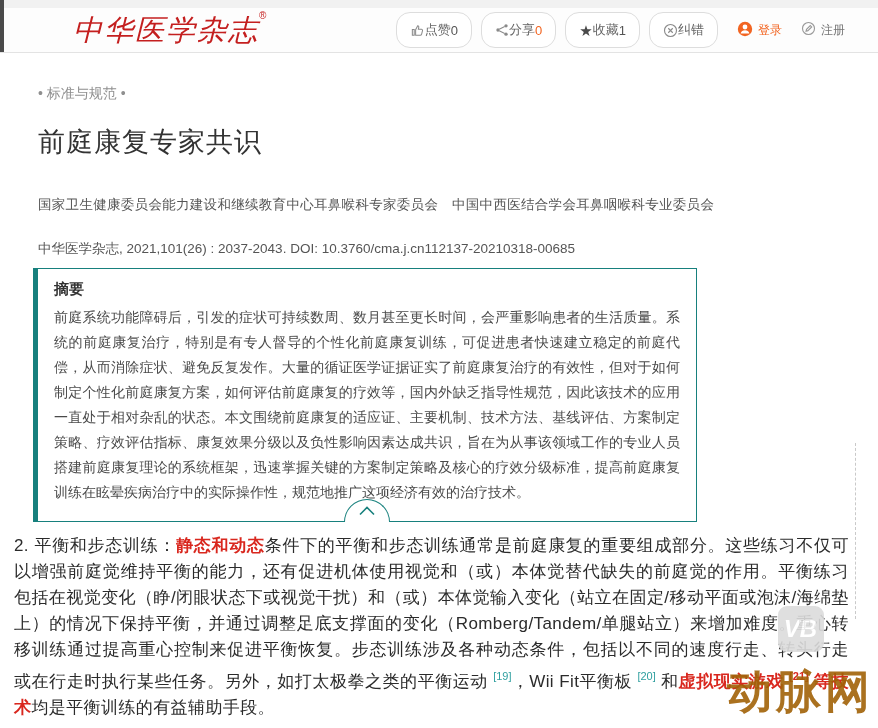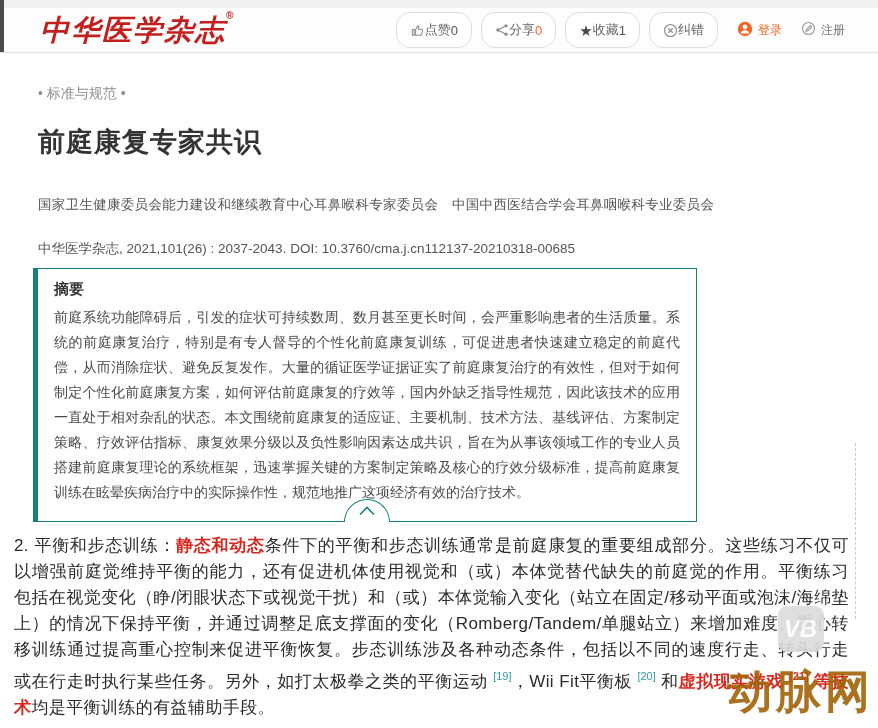--- a/index.html
+++ b/index.html
@@ -5,37 +5,37 @@
   * { margin:0; padding:0; box-sizing:border-box; }
   html,body { width:878px; height:728px; overflow:hidden; background:#fff;
     font-family:"Liberation Sans","DejaVu Sans",sans-serif; }
   .page { position:relative; width:878px; height:728px; background:#fff; }
 
   
   .top-strip { height:8px; background:#f1f1f1; }
   .left-edge { position:absolute; left:0; top:0; width:4px; height:52px; background:#4a4a4a; }
   header { height:45px; background:#fdfdfd; border-bottom:1px solid #e3e3e3;
     display:flex; align-items:center; justify-content:space-between; padding:0 33px 0 40px; }
-  .logo { color:#c41f1f; font-size:29px; font-weight:bold; font-style:italic;
-    letter-spacing:2px; line-height:1; position:relative; }
+  .logo { color:#c41f1f; font-size:29px; font-weight:normal; font-style:italic;
+    letter-spacing:2px; line-height:1; position:relative;margin-left:33px; }
   .logo sup { font-size:10px; font-style:normal; position:relative; top:-10px; }
   .header-actions { display:flex; align-items:center; gap:9px; }
   .pill { display:inline-flex; align-items:center; gap:0; height:36px; padding:0 13px;
     border:1px solid #ddd; border-radius:14px; background:#fff; font-size:13px; color:#666; cursor:pointer; }
   .pill .count { color:#555; }
   .pill .count.accent { color:#f26522; }
   .pill svg { display:block; }
   .auth { display:inline-flex; align-items:center; gap:5px; font-size:12px; cursor:pointer; margin-left:10px; }
   .auth.login { color:#f26522; }
   .auth.register { color:#777; }
 
   
   main { padding:16px 33px 0 38px; position:relative; }
   .breadcrumb { font-size:14px; color:#8f8f8f; margin-top:16px; }
-  h1 { font-size:27px; color:#333; font-weight:700; letter-spacing:1px; margin-top:21px; }
+  h1 { font-size:27px; color:#333; font-weight:400; letter-spacing:1px; margin-top:21px; }
   .affil { font-size:13.5px; color:#555; margin-top:36px; letter-spacing:0.3px; }
   .citation { font-size:13.5px; color:#555; margin-top:26px; }
 
   .abstract-box { position:relative; margin:10px 0 0 -5px; width:664px;
     border:1px solid #17807d; border-left:5px solid #17807d;
     padding:11px 16px 16px 16px; background:#fff; }
   .abstract-heading { font-size:15px; font-weight:bold; color:#333; margin-bottom:6px; }
   .abstract-text { font-size:14px; line-height:25px; color:#4a4a4a; text-align:justify; }
   .collapse-btn { position:absolute; left:50%; bottom:-1px; transform:translateX(-50%);
     width:46px; height:23px; background:#fff; border:1px solid #17807d; border-bottom:none;

